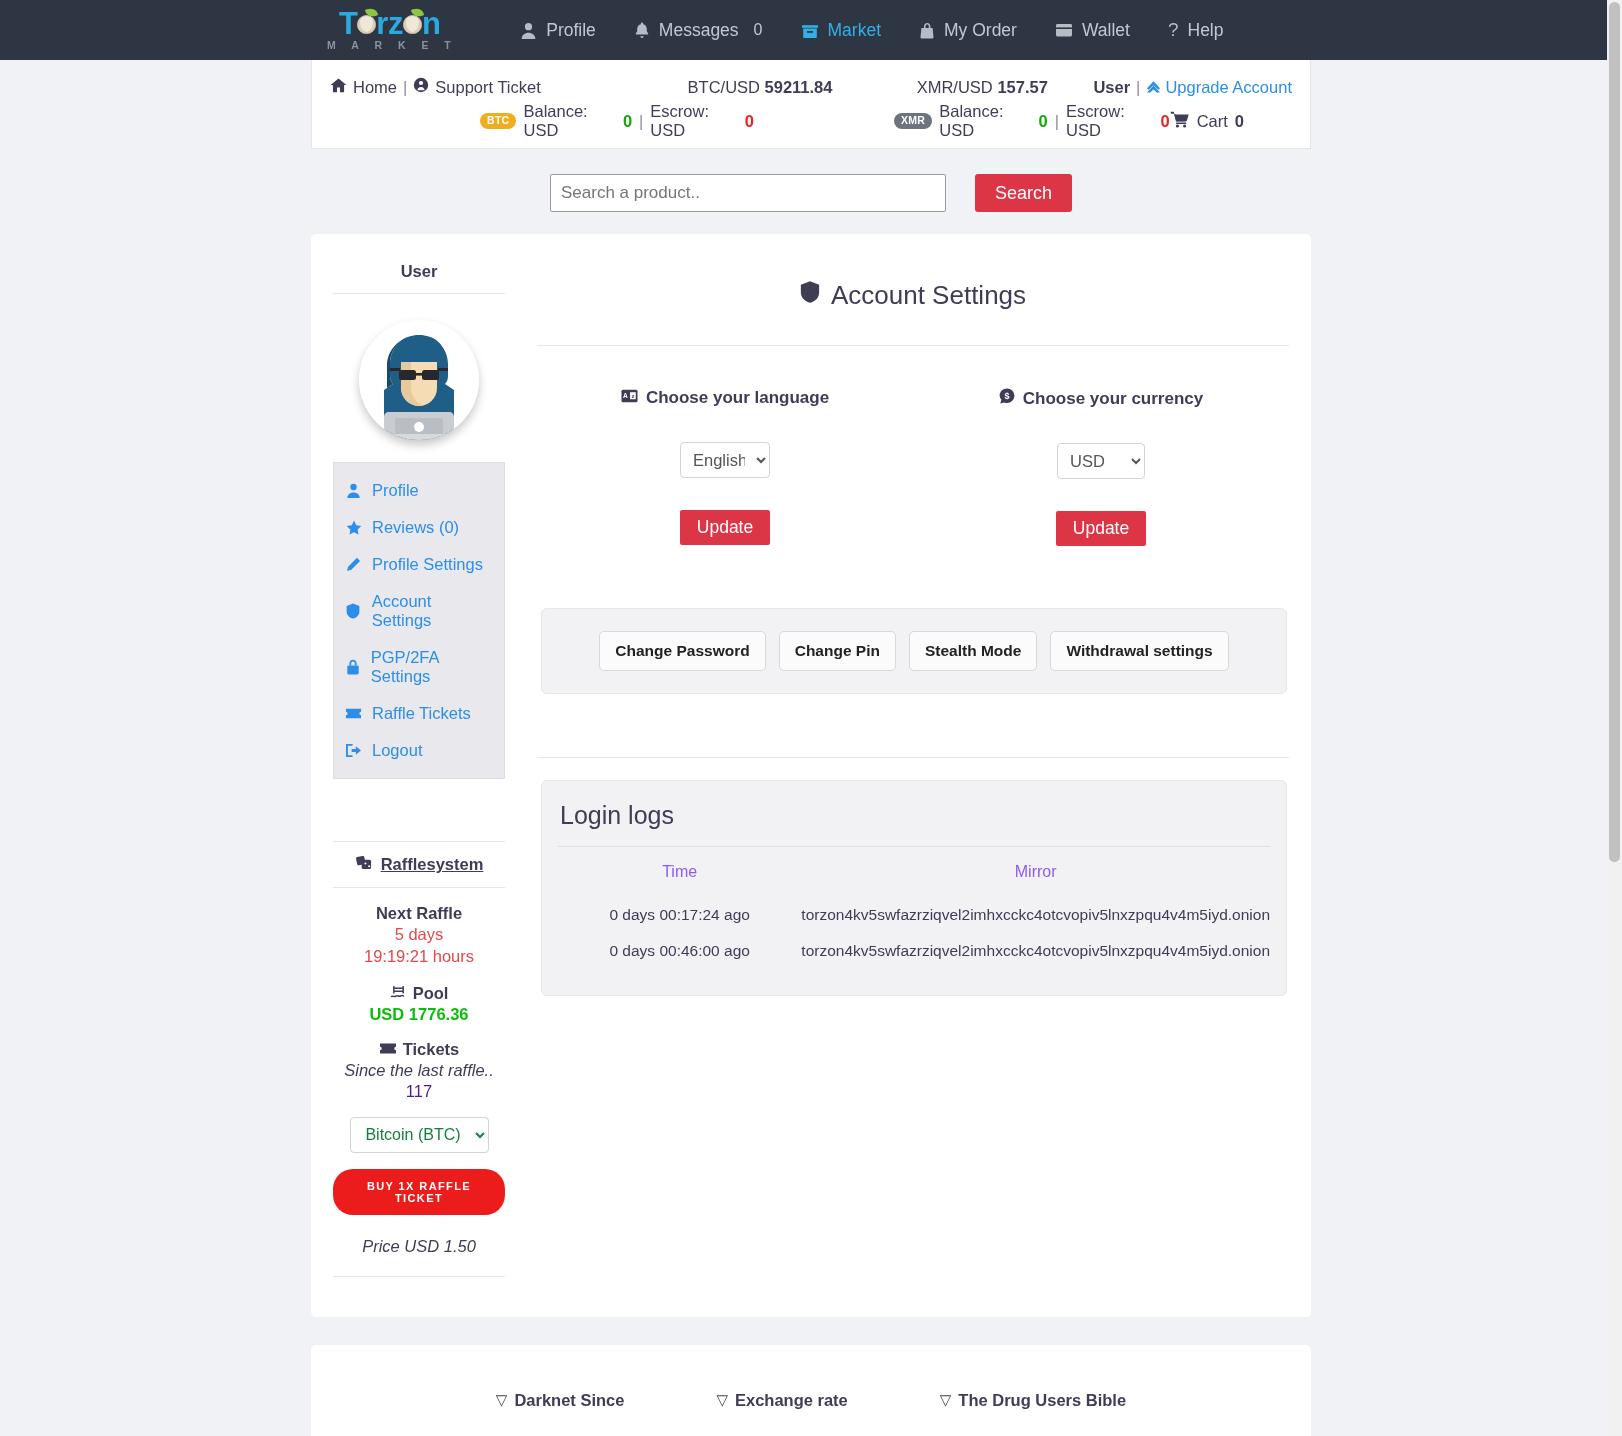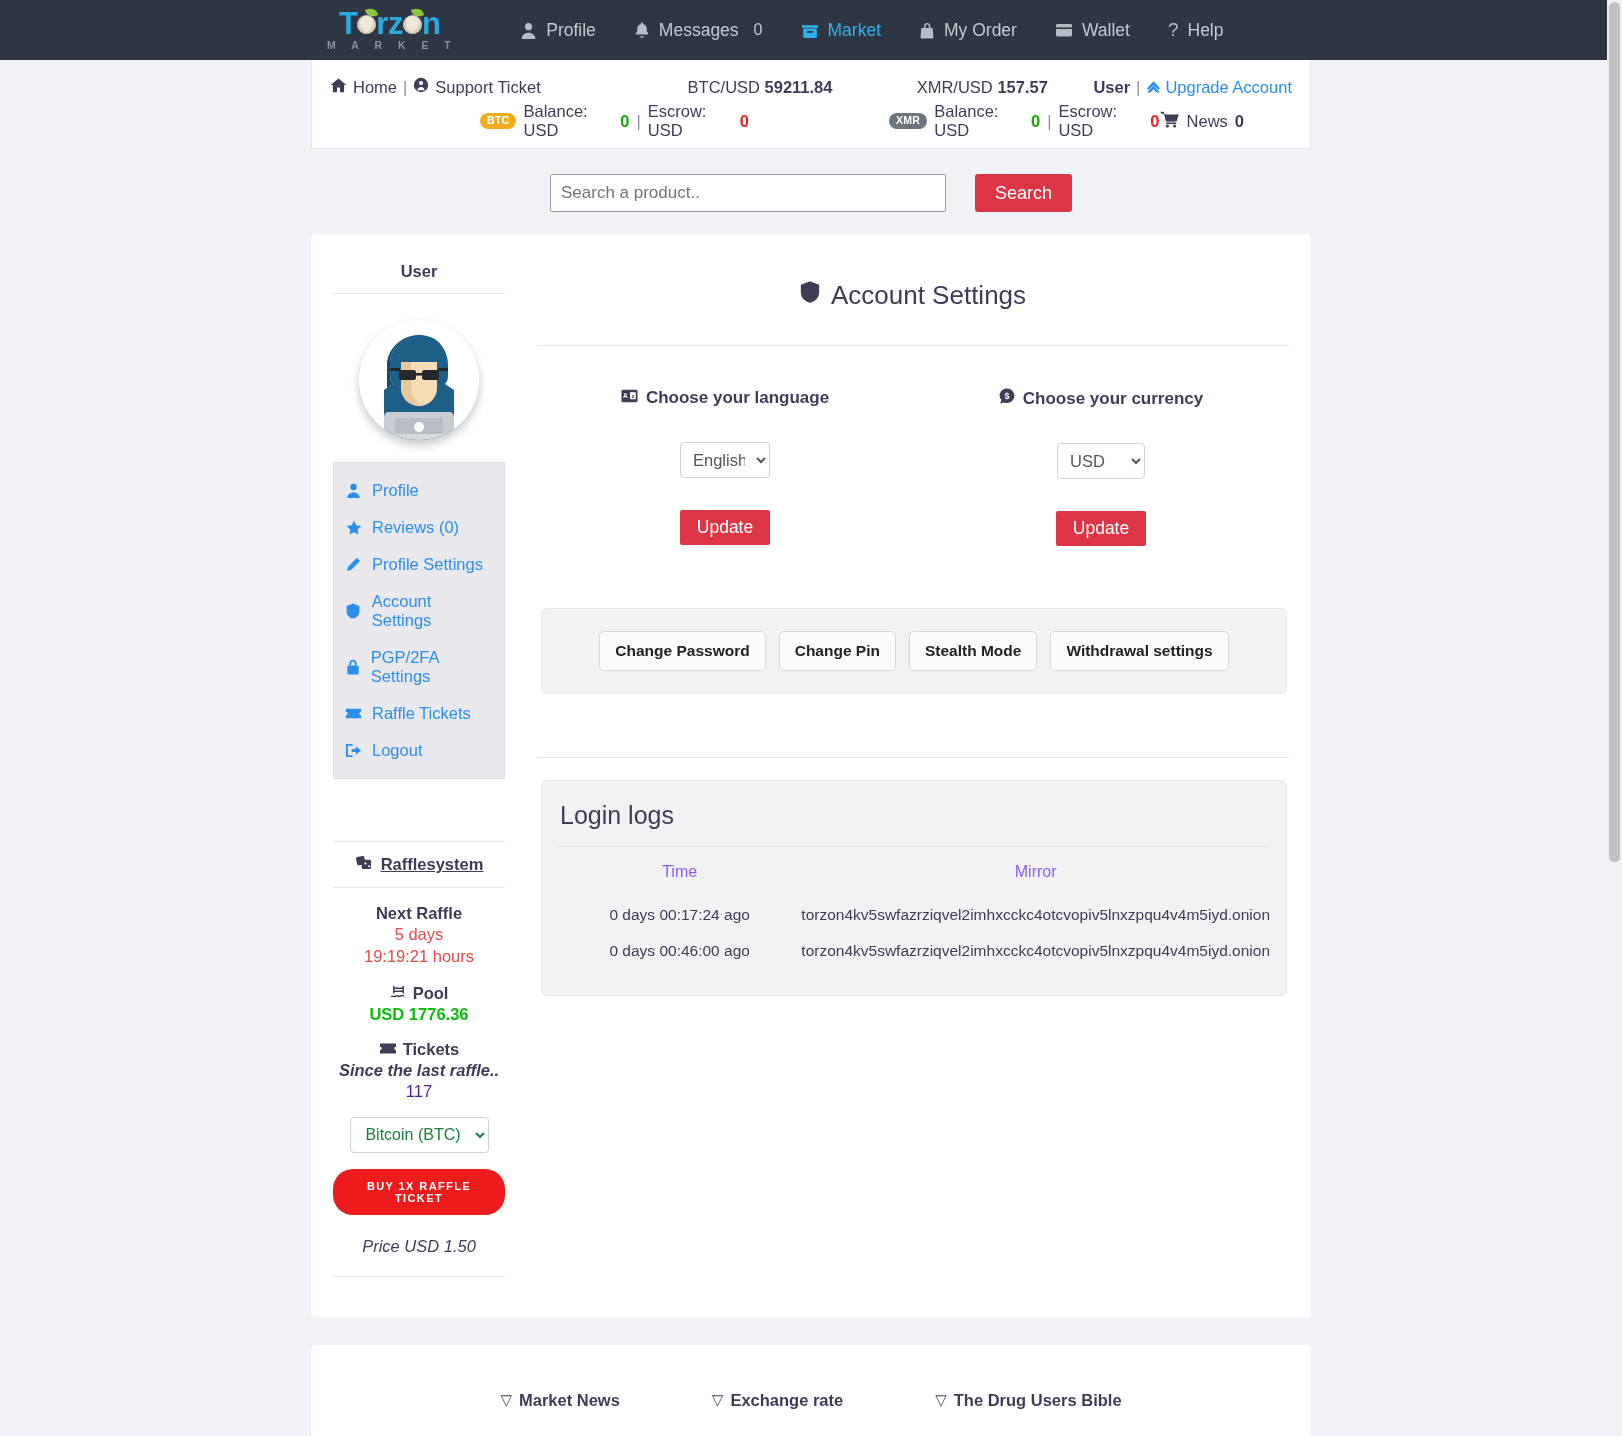--- a/index.html
+++ b/index.html
@@ -114,21 +114,21 @@
     border-top: 1px solid #e6e6ec; border-bottom: 1px solid #e6e6ec;
     padding: 13px 0; font-weight: 700; font-size: 16.5px;
   }
   .raffle-head a { color: #3f3d56; text-decoration: underline; cursor: pointer; }
   .raffle-body { text-align: center; padding-top: 16px; }
   .rf-label { font-weight: 700; font-size: 16.5px; }
   .rf-red { color: #e24a4a; font-size: 16.5px; line-height: 1.35; }
   .rf-grp { margin-top: 16px; }
   .rf-ic-label { display: flex; align-items: center; justify-content: center; gap: 6px; font-weight: 700; font-size: 16.5px; }
   .rf-green { color: #0bbd0b; font-weight: 700; font-size: 16.5px; margin-top: 2px; }
-  .rf-italic { font-style: italic; font-size: 16.5px; margin-top: 2px; font-weight: bold; }
+  .rf-italic { font-style: italic; font-size: 16.5px; margin-top: 2px; }
   .rf-blue { color: #4c1d95; font-weight: 400; font-size: 16.5px; margin-top: 2px; }
   .rf-select {
     margin-top: 16px; width: 139px; height: 36px; border: 1px solid #ced4da; border-radius: 4px;
     background: #fff; font-size: 16px; color: #15803d; padding: 0 8px;
     font-family: "Liberation Sans", sans-serif; text-align: center;
   }
   .rf-buy {
     margin-top: 16px; background: #ec1c1c; color: #fff; border: none; border-radius: 20px;
     font-size: 11px; font-weight: 700; letter-spacing: 1.4px; padding: 11px 14px; cursor: pointer;
     font-family: "Liberation Sans", sans-serif;
@@ -330,21 +330,21 @@
       </div>
       <div class="cart-wrap">
         <span>
           <svg width="20" height="17" viewBox="0 0 20 17" fill="#3f3d56">
               <path d="M0.6 1h3l2.4 9.6h9.3l1.9-6.6H6.6"></path>
               <path d="M0.6.8h3.2l.5 2H1.1zM4.5 3.4h14.2l-2 6.9H6.2zM6.2 11.4h10v1.5h-10z"></path>
               <circle cx="7.4" cy="15" r="1.6"></circle>
               <circle cx="14.6" cy="15" r="1.6"></circle>
             </svg>
         </span>
-        <span>News</span>
+        <span>Cart</span>
         <b>0</b>
       </div>
     </div>
   </div>
 
   <div class="searchbar">
     <input class="search-input" type="text" placeholder="Search a product.." style="">
     <button class="search-btn">Search</button>
   </div>
 
@@ -578,21 +578,21 @@
           </tbody>
         </table>
       </div>
     </div>
   </div>
 
   <div class="footer">
     <div class="foot-links">
       <a href="#">
         <span class="tri">▽</span>
-        <span>Market News</span>
+        <span>Darknet Since</span>
       </a>
       <a href="#">
         <span class="tri">▽</span>
         <span>Exchange rate</span>
       </a>
       <a href="#">
         <span class="tri">▽</span>
         <span>The Drug Users Bible</span>
       </a>
     </div>

